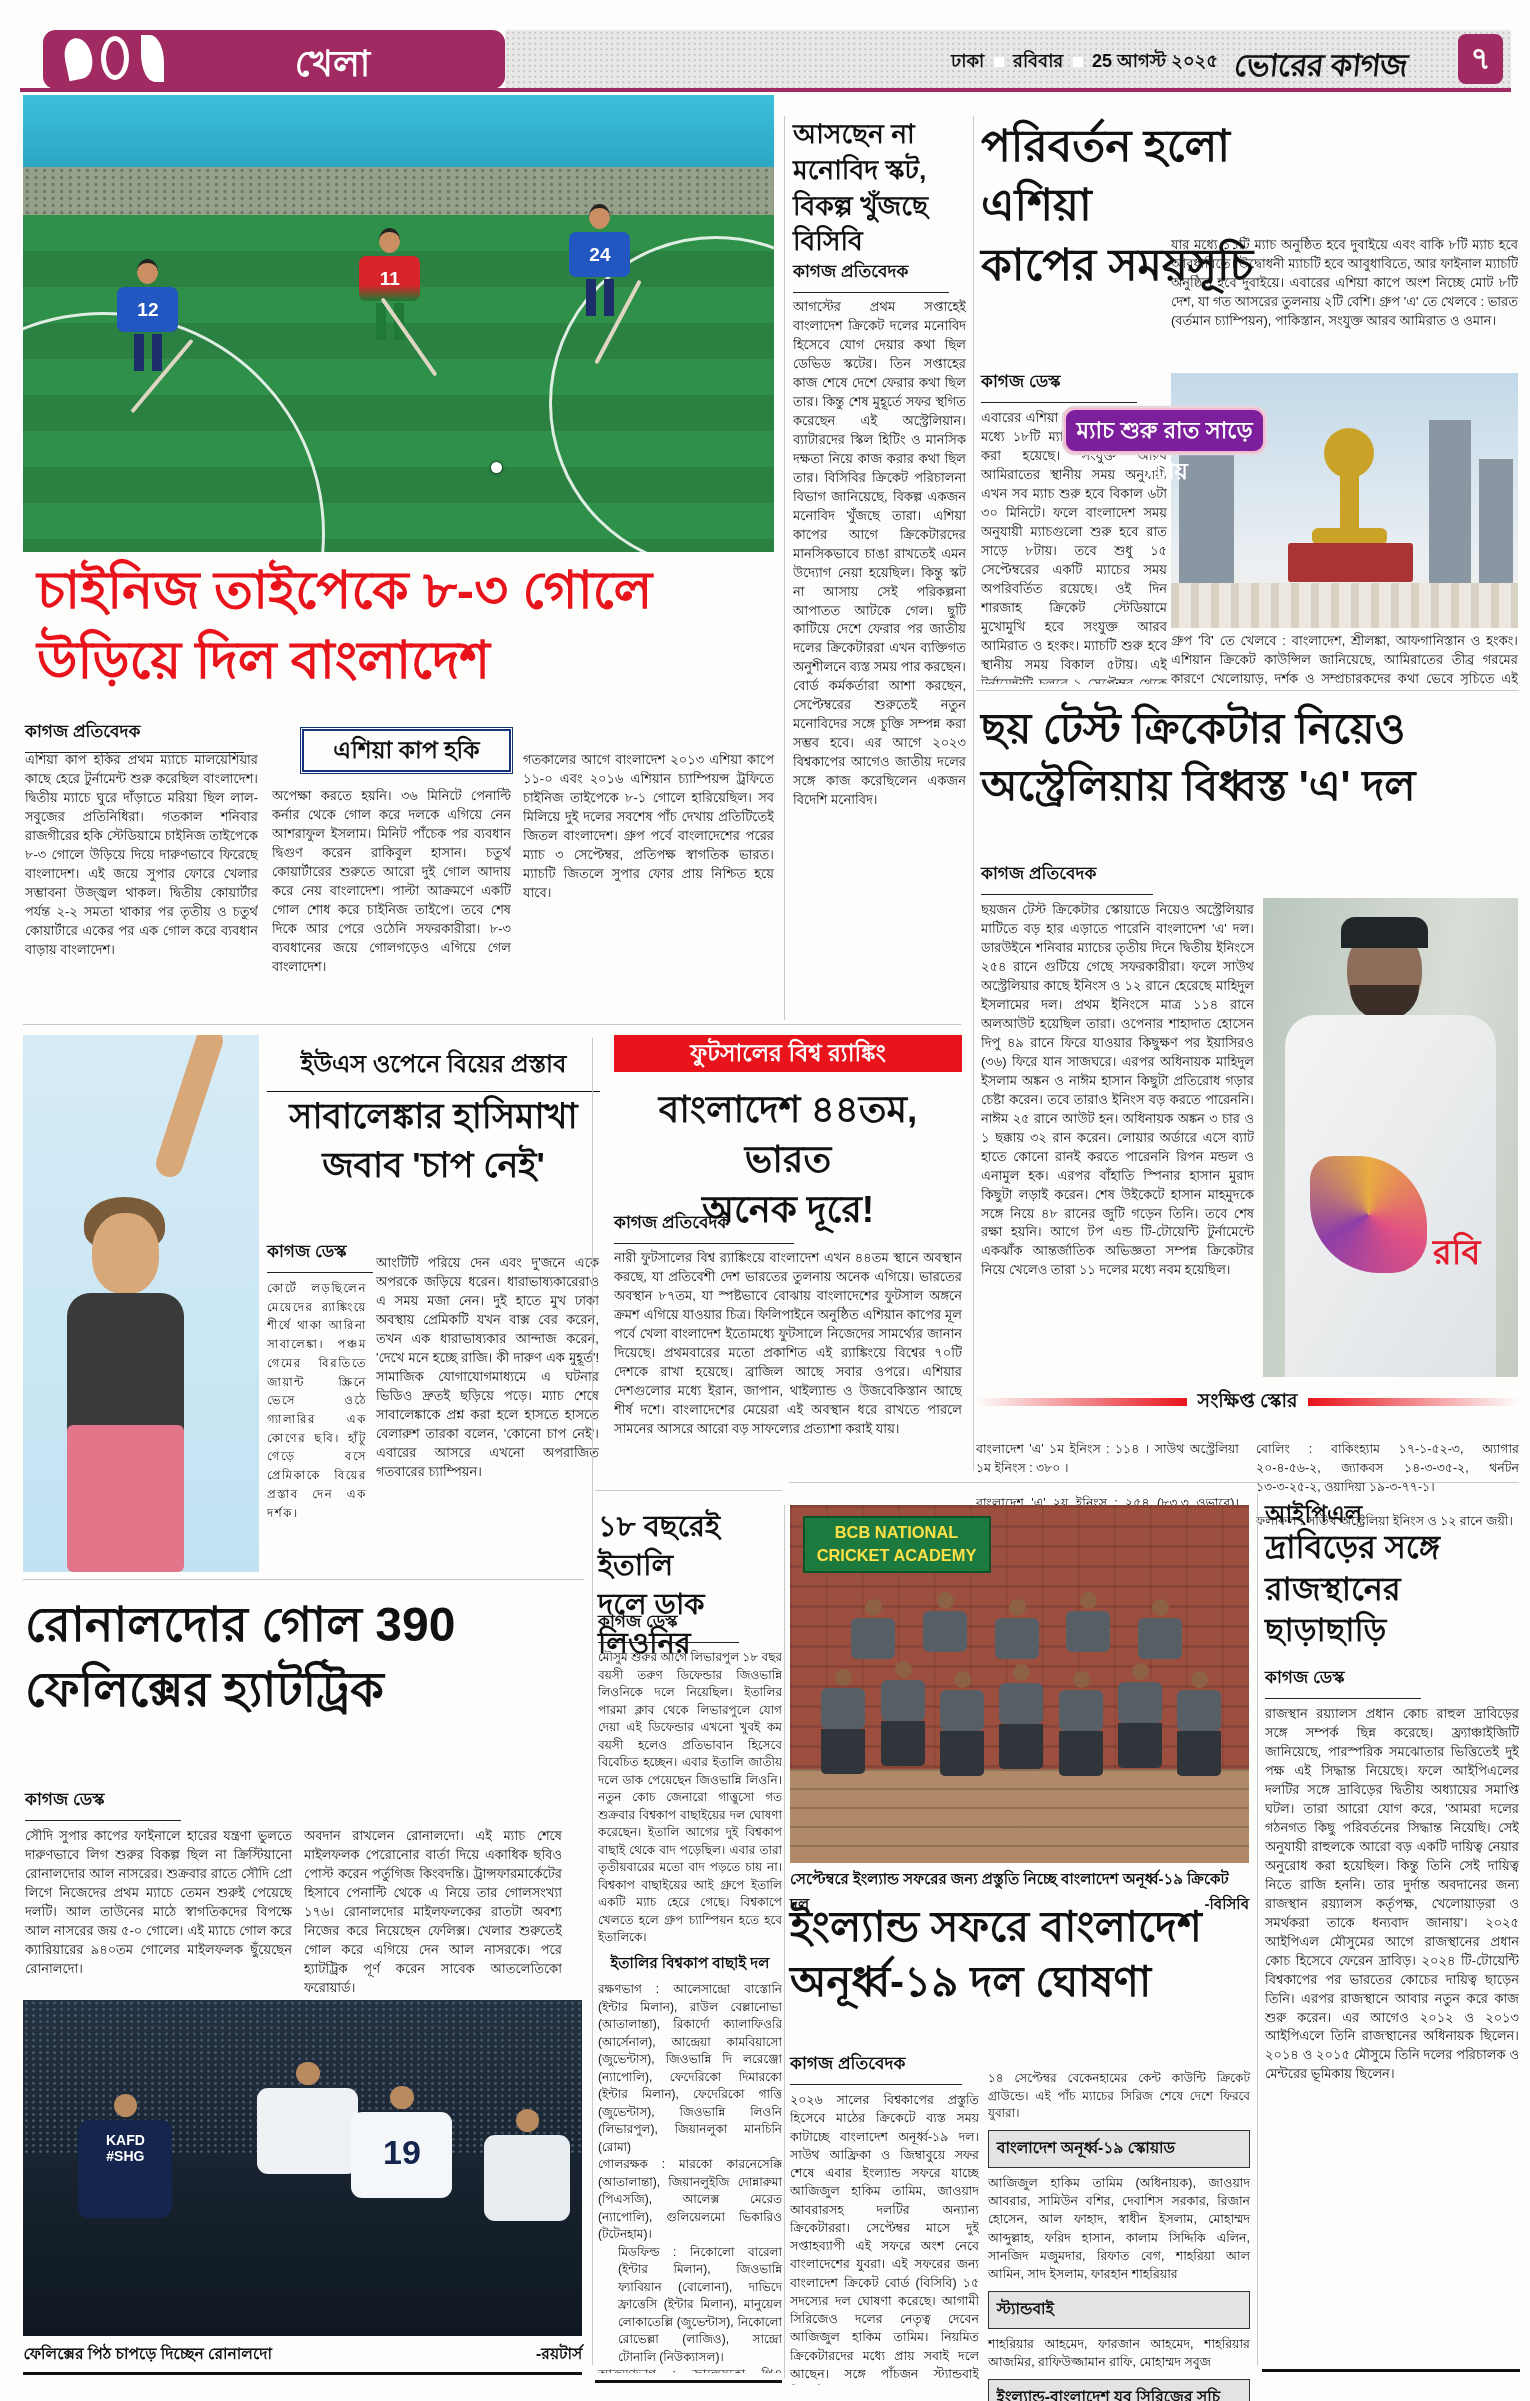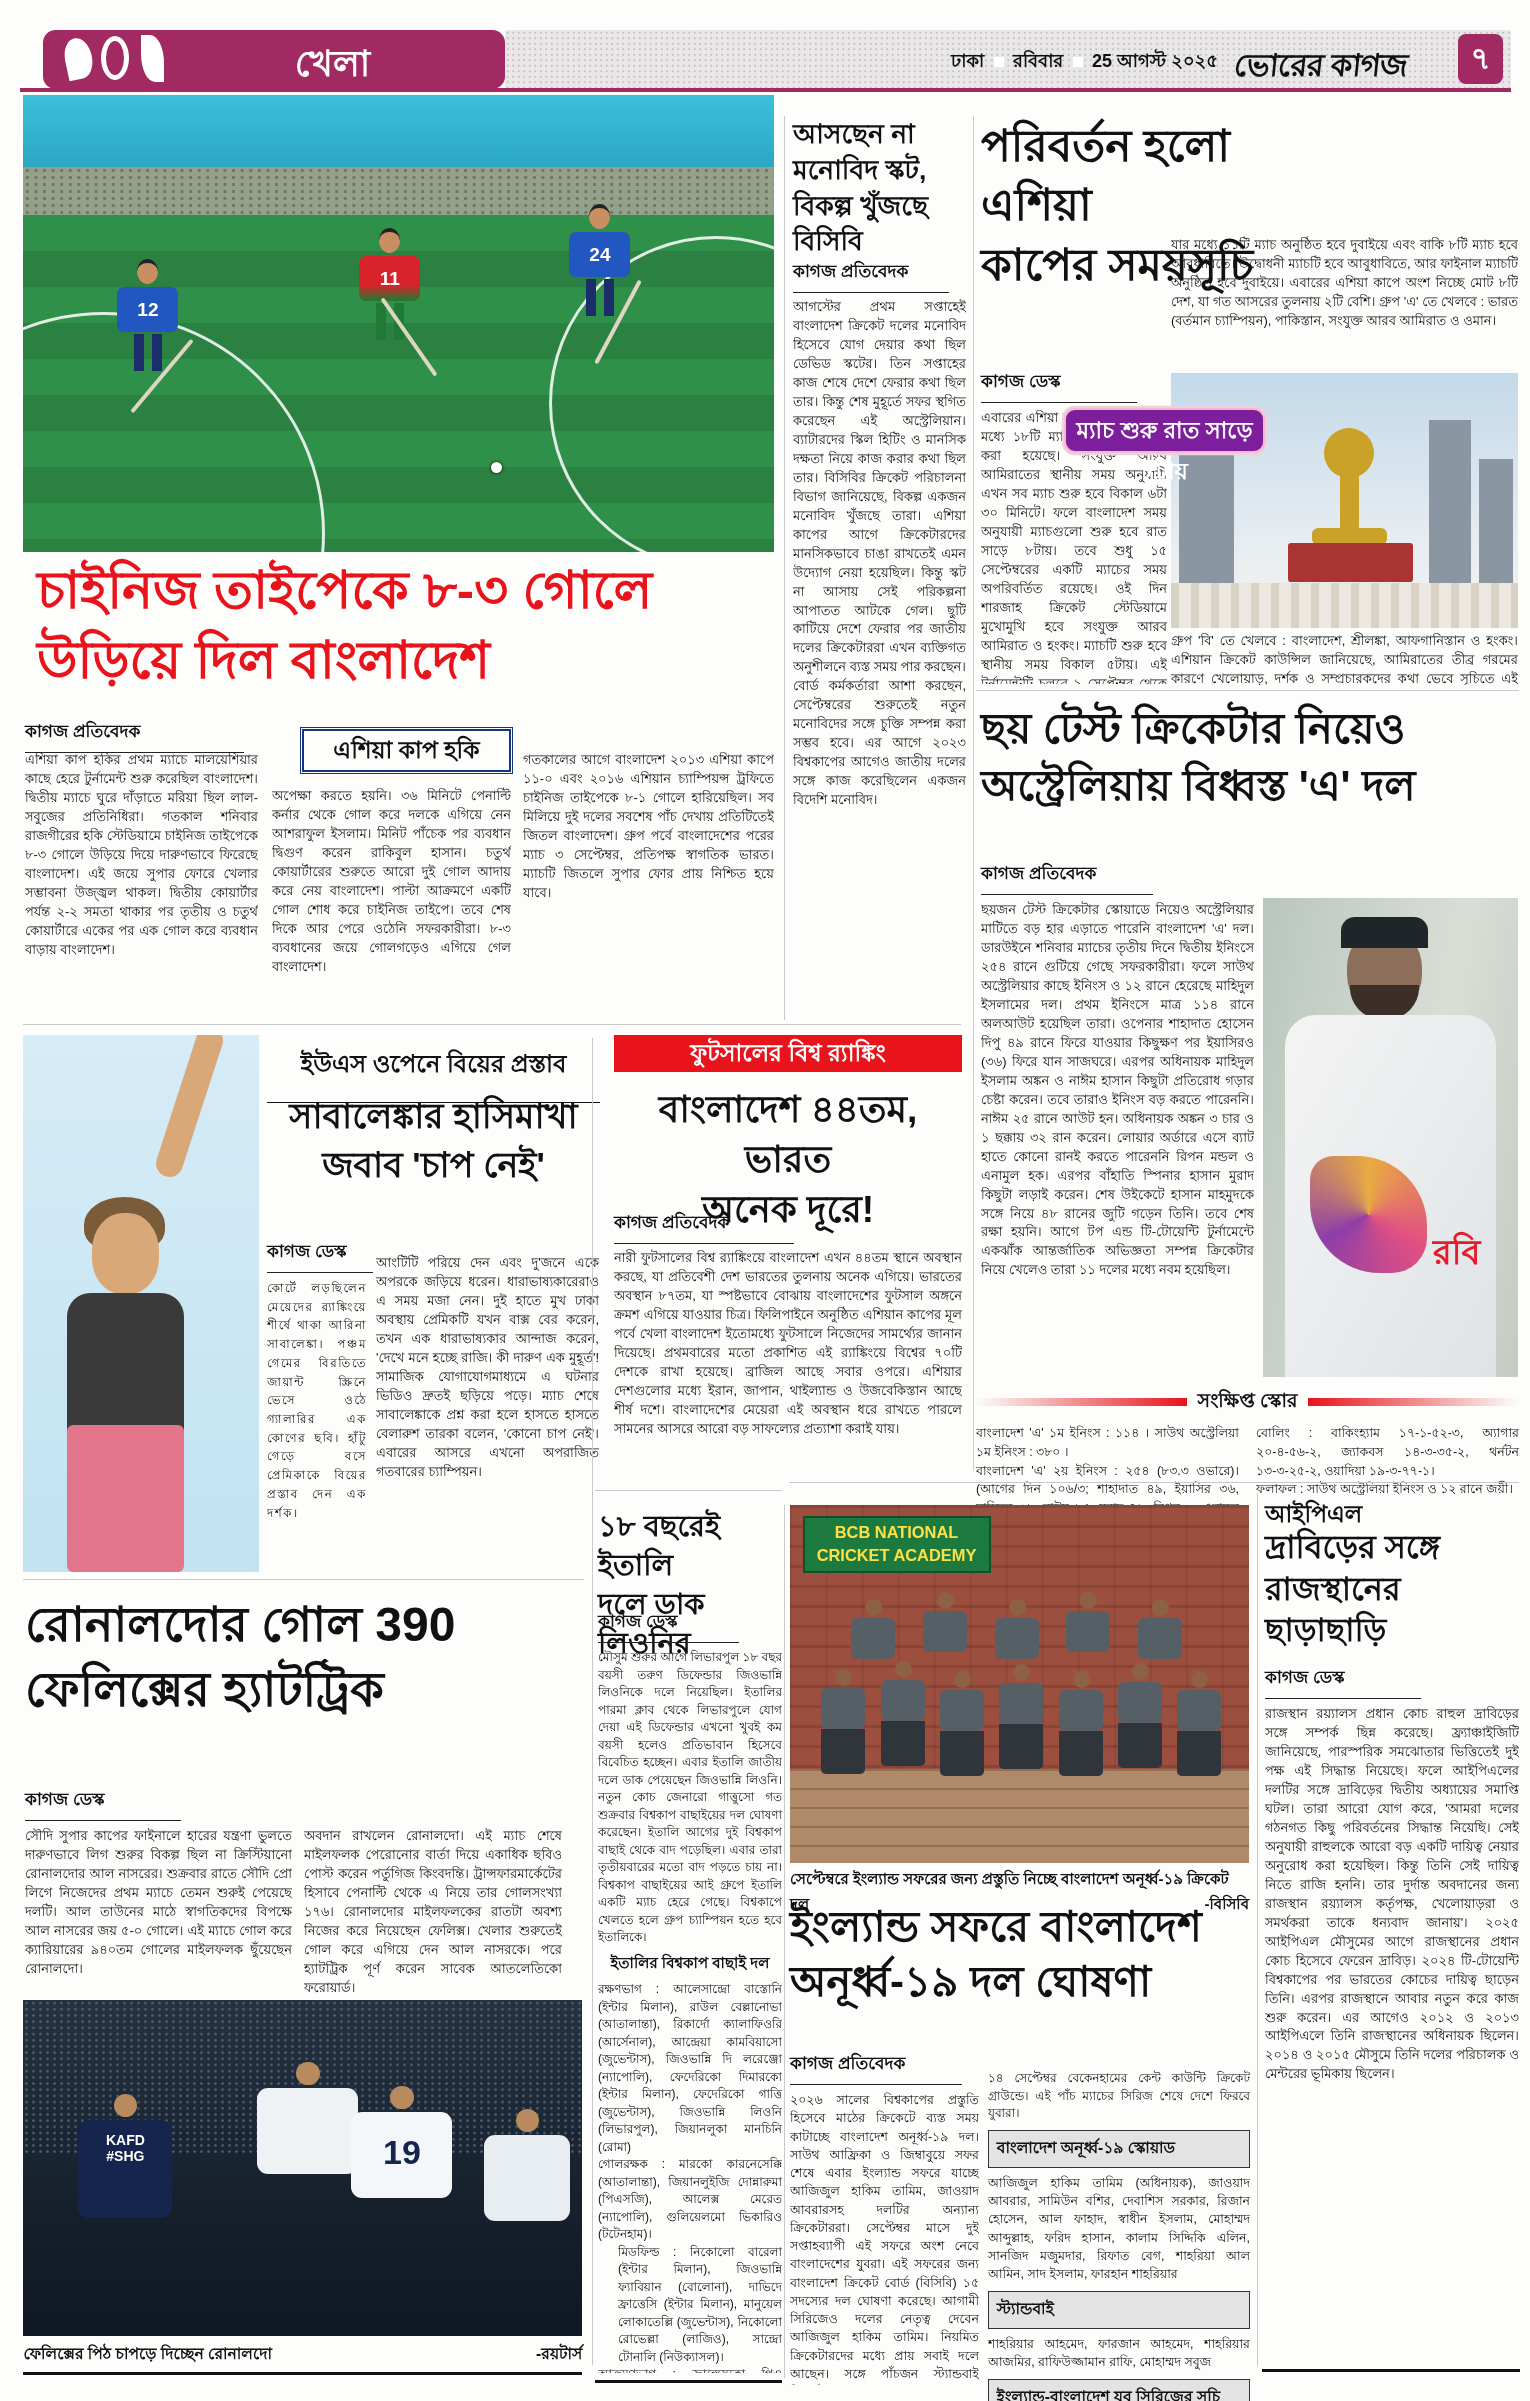--- a/index.html
+++ b/index.html
@@ -65,21 +65,21 @@
   .acad-sign{position:absolute;background:#1d7a3f;color:#fde047;font-weight:800;text-align:center;border:2.3px solid #0f5129;}
   .steps{position:absolute;left:0;right:0;bottom:0;height:94px;background:#b08968;
          background-image:repeating-linear-gradient(180deg,rgba(0,0,0,.18) 0 2.3px,transparent 2.3px 19px);}
   .member{position:absolute;width:44px;}
   .member .mh{width:17px;height:17px;border-radius:50%;background:#8d6143;margin:0 auto;}
   .member .mb{height:41px;background:#565e66;border-radius:6.2px;margin-top:1.6px;}
   .member .ml{height:45px;background:#30353b;border-radius:0 0 4.7px 4.7px;margin-top:0.8px;}
   .score-head{display:flex;align-items:center;gap:11px;font-weight:800;font-size:19px;}
   .score-head .bar{flex:1;height:7.8px;background:linear-gradient(90deg,#e8131b,rgba(232,19,27,0));}
   .score-head .bar.l{background:linear-gradient(270deg,#e8131b,rgba(232,19,27,0));}
-  .score-t{font-size:12.5px;line-height:1.5;text-align:justify;}
+  .score-t{font-size:12.5px;line-height:1.5;text-align:justify;margin-top:16px;}
   .logo-petal{position:absolute;background:#fff;border-radius:50% 50% 50% 0;}
 </style>
 </head>
 <body>
 
 <div class="page">
 
   <div class="abs banner" style="left:43px;top:30px;width:462px;height:59px;">
     <span class="logo-petal" style="left:22px;top:7.8px;width:26.5px;height:41px;transform:rotate(-12deg);"></span>
     <span class="logo-petal" style="left:58px;top:6.2px;width:28px;height:44px;border-radius:50%;border:5.5px solid #fff;background:transparent;box-sizing:border-box;"></span>
@@ -192,21 +192,21 @@
   </div>
 
   <div class="abs hline" style="left:23.4px;top:1024px;width:938px;"></div>
   <div class="abs photo sab-bg" style="left:23.4px;top:1035px;width:236px;height:537px;">
     <div class="sab-arm" style="left:153px;top:-11px;"></div>
     <div class="sab-hair" style="left:61px;top:162px;"></div>
     <div class="sab-head" style="left:69px;top:178px;"></div>
     <div class="sab-top" style="left:44px;top:258px;"></div>
     <div class="abs" style="left:44px;top:390px;width:117px;height:147px;background:#e2758a;border-radius:6.2px;"></div>
   </div>
-  <div class="abs hl" style="left:267px;top:1045px;width:333px;font-size:24px;text-align:center;border-bottom:1.6px solid #111;padding-bottom:17px;">ইউএস ওপেনে বিয়ের প্রস্তাব</div>
+  <div class="abs hl" style="left:267px;top:1045px;width:333px;font-size:24px;text-align:center;border-bottom:1.6px solid #111;padding-bottom:6px;">ইউএস ওপেনে বিয়ের প্রস্তাব</div>
   <div class="abs hl pre" style="left:267px;top:1091px;width:333px;font-size:35px;line-height:1.4;text-align:center;">সাবালেঙ্কার হাসিমাখা
 জবাব 'চাপ নেই'</div>
   <div class="abs byline" style="left:267px;top:1238px;width:106px;">কাগজ ডেস্ক</div>
   <div class="abs j" style="left:267px;top:1279px;width:100px;height:290px;overflow:hidden;font-size:11.7px;letter-spacing:1.6px;line-height:1.6;">কোর্টে লড়ছিলেন মেয়েদের র‍্যাঙ্কিংয়ে শীর্ষে থাকা আরিনা সাবালেঙ্কা। পঞ্চম গেমের বিরতিতে জায়ান্ট স্ক্রিনে ভেসে ওঠে গ্যালারির এক কোণের ছবি। হাঁটু গেড়ে বসে প্রেমিকাকে বিয়ের প্রস্তাব দেন এক দর্শক।</div>
   <div class="abs body-t j" style="left:376px;top:1254px;width:223px;height:315px;overflow:hidden;">আংটিটি পরিয়ে দেন এবং দু'জনে একে অপরকে জড়িয়ে ধরেন। ধারাভাষ্যকারেরাও এ সময় মজা নেন। দুই হাতে মুখ ঢাকা অবস্থায় প্রেমিকটি যখন বাক্স বের করেন, তখন এক ধারাভাষ্যকার আন্দাজ করেন, 'দেখে মনে হচ্ছে রাজি। কী দারুণ এক মুহূর্ত'! সামাজিক যোগাযোগমাধ্যমে এ ঘটনার ভিডিও দ্রুতই ছড়িয়ে পড়ে। ম্যাচ শেষে সাবালেঙ্কাকে প্রশ্ন করা হলে হাসতে হাসতে বেলারুশ তারকা বলেন, 'কোনো চাপ নেই'। এবারের আসরে এখনো অপরাজিত গতবারের চ্যাম্পিয়ন।</div>
 
   <div class="abs redband" style="left:614px;top:1035px;width:348px;height:37px;font-size:23.4px;line-height:37px;">ফুটসালের বিশ্ব র‍্যাঙ্কিং</div>
   <div class="abs hl pre" style="left:614px;top:1085px;width:348px;font-size:37px;line-height:1.35;text-align:center;">বাংলাদেশ ৪৪তম, ভারত
 অনেক দূরে!</div>
   <div class="abs byline" style="left:614px;top:1209px;width:180px;">কাগজ প্রতিবেদক</div>

